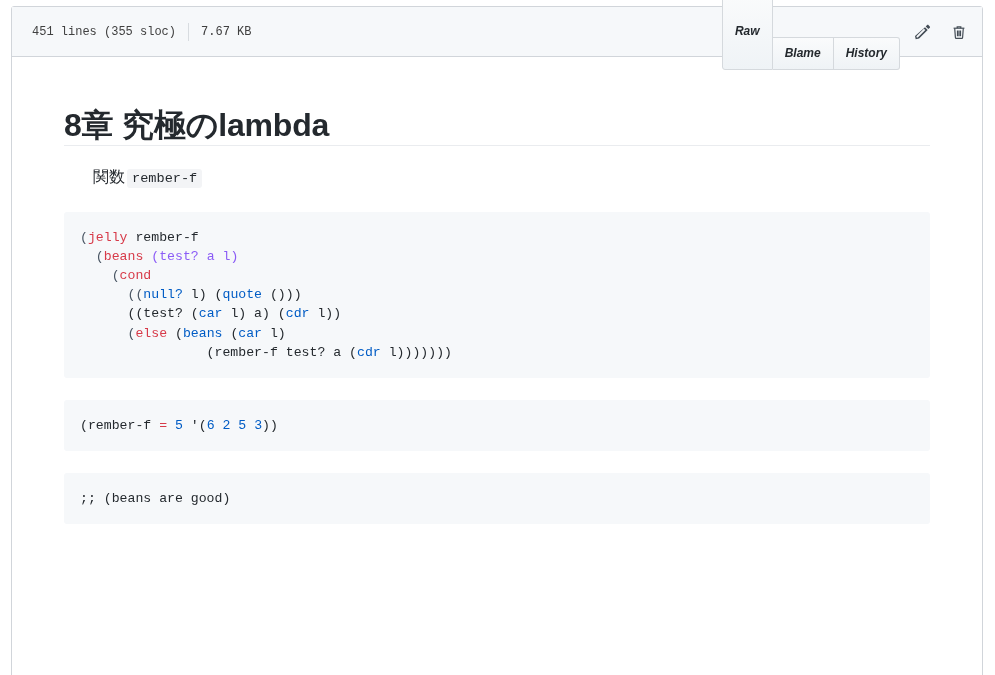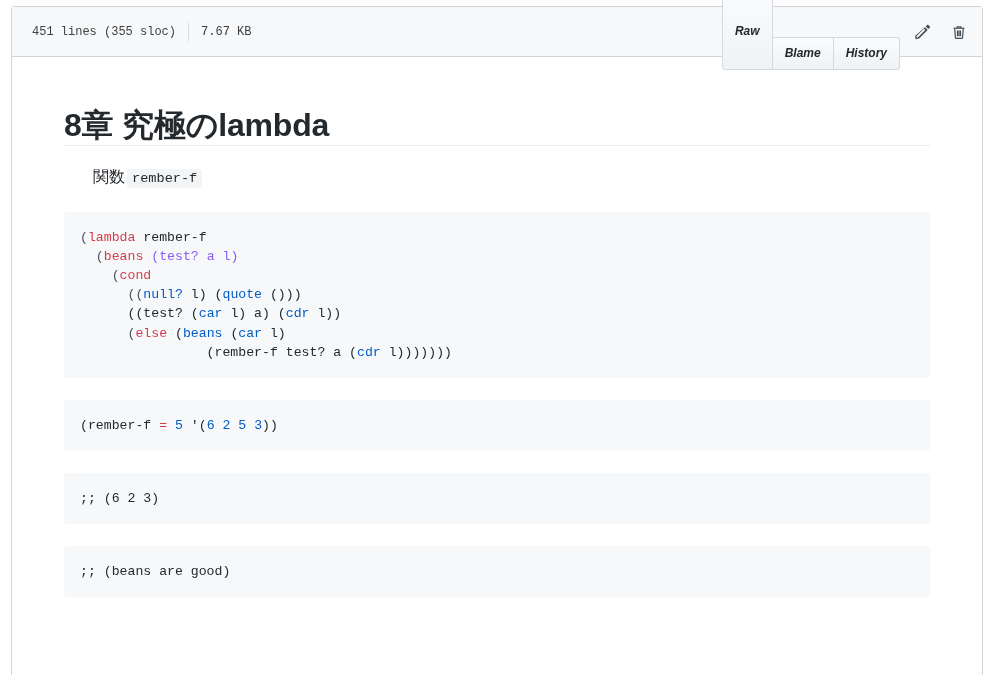--- a/index.html
+++ b/index.html
@@ -205,27 +205,26 @@
   <div class="file-body">
     <article class="markdown-body">
 
       <h1 class="doc-title">8章 究極のlambda</h1>
 
       <p class="para">
         <span>関数</span><code class="inline-code">rember-f</code>
       </p>
 
       <div id="code-blocks-host">
-          <pre class="code-block"><span class="tok-punct">(</span><span class="tok-kw">lambda</span><span class="tok-plain"> rember-f</span>
+          <pre class="code-block"><span class="tok-punct">(</span><span class="tok-kw">jelly</span><span class="tok-plain"> rember-f</span>
 <span class="tok-punct">  (</span><span class="tok-kw">beans</span><span class="tok-plain"> </span><span class="tok-param">(test? a l)</span>
 <span class="tok-punct">    (</span><span class="tok-kw">cond</span>
 <span class="tok-punct">      ((</span><span class="tok-fn">null?</span><span class="tok-plain"> l) (</span><span class="tok-fn">quote</span><span class="tok-plain"> ()))</span>
 <span class="tok-plain">      ((test? (</span><span class="tok-fn">car</span><span class="tok-plain"> l) a) (</span><span class="tok-fn">cdr</span><span class="tok-plain"> l))</span>
 <span class="tok-punct">      (</span><span class="tok-kw">else</span><span class="tok-plain"> (</span><span class="tok-fn">beans</span><span class="tok-plain"> (</span><span class="tok-fn">car</span><span class="tok-plain"> l)</span>
 <span class="tok-plain">                (rember-f test? a (</span><span class="tok-fn">cdr</span><span class="tok-plain"> l)))))))</span></pre>
           <pre class="code-block single"><span class="tok-plain">(rember-f </span><span class="tok-kw">=</span><span class="tok-plain"> </span><span class="tok-num">5</span><span class="tok-plain"> '(</span><span class="tok-num">6</span><span class="tok-plain"> </span><span class="tok-num">2</span><span class="tok-plain"> </span><span class="tok-num">5</span><span class="tok-plain"> </span><span class="tok-num">3</span><span class="tok-plain">))</span></pre>
-          <pre class="code-block single"><span class="tok-plain">;; (6 2 3)</span></pre>
           <pre class="code-block single"><span class="tok-plain">;; (beans are good)</span></pre>
         </div>
 
     </article>
   </div>
 </div>
 
 </body></html>

